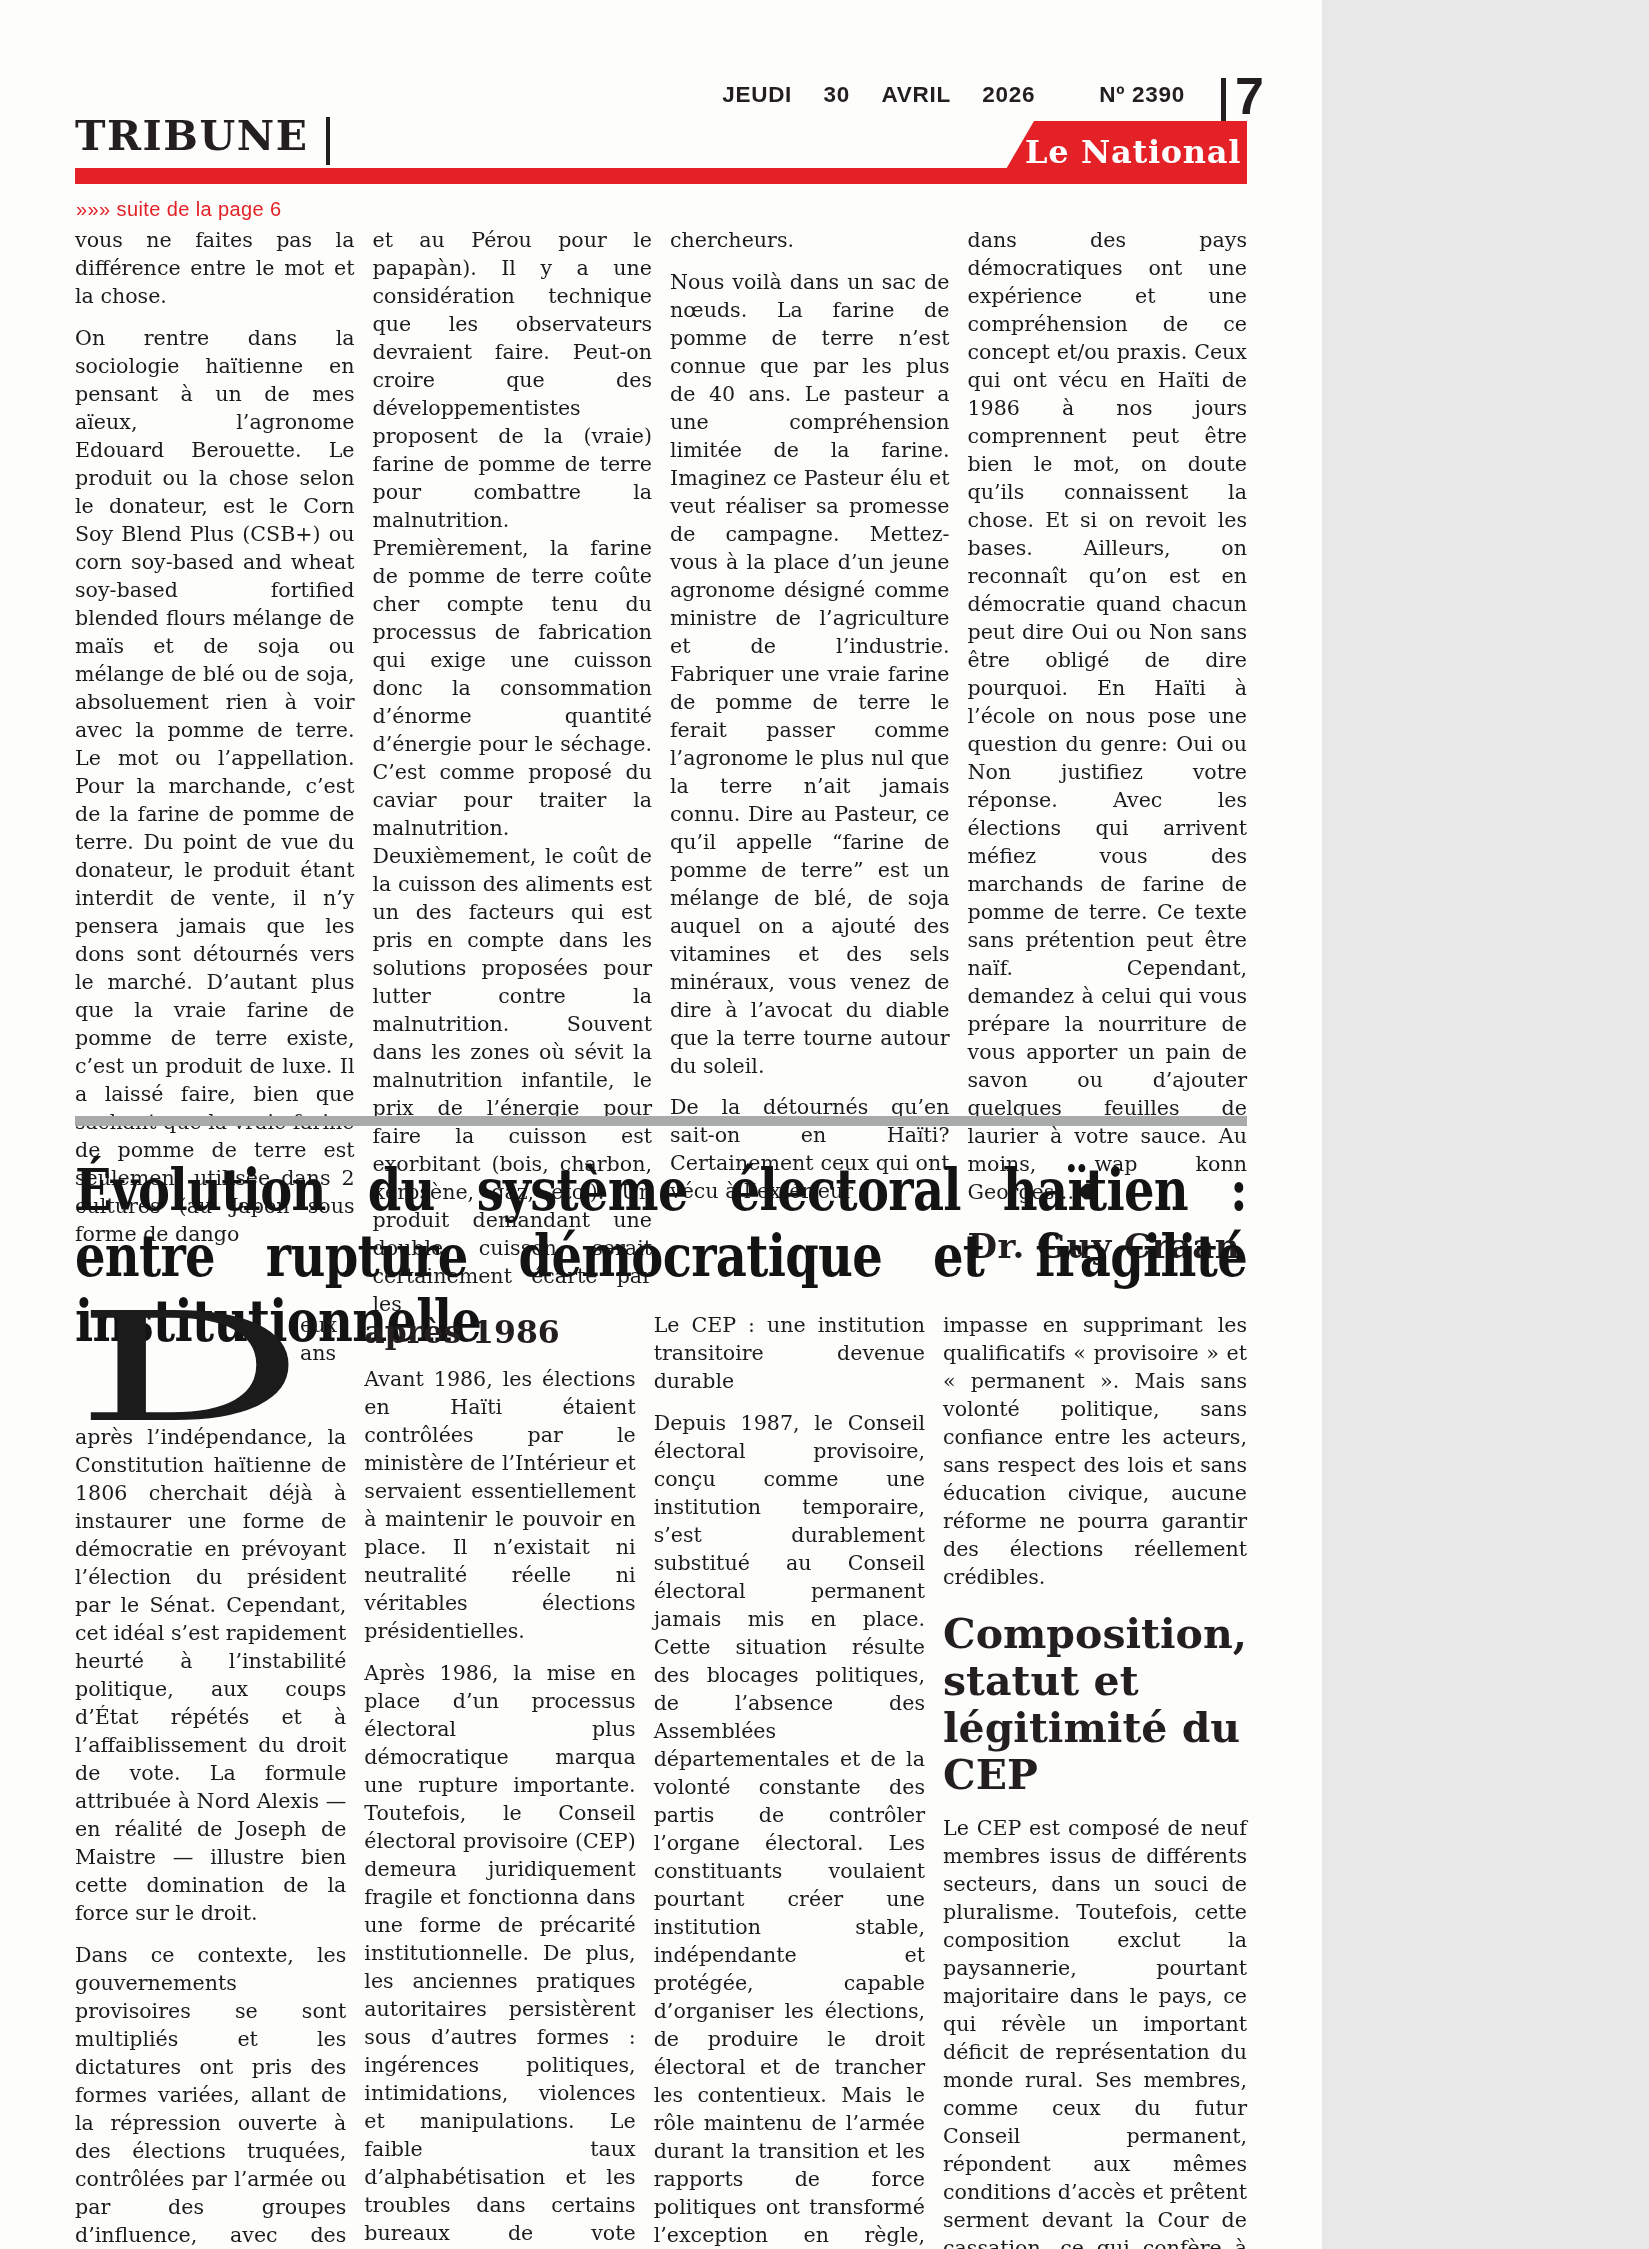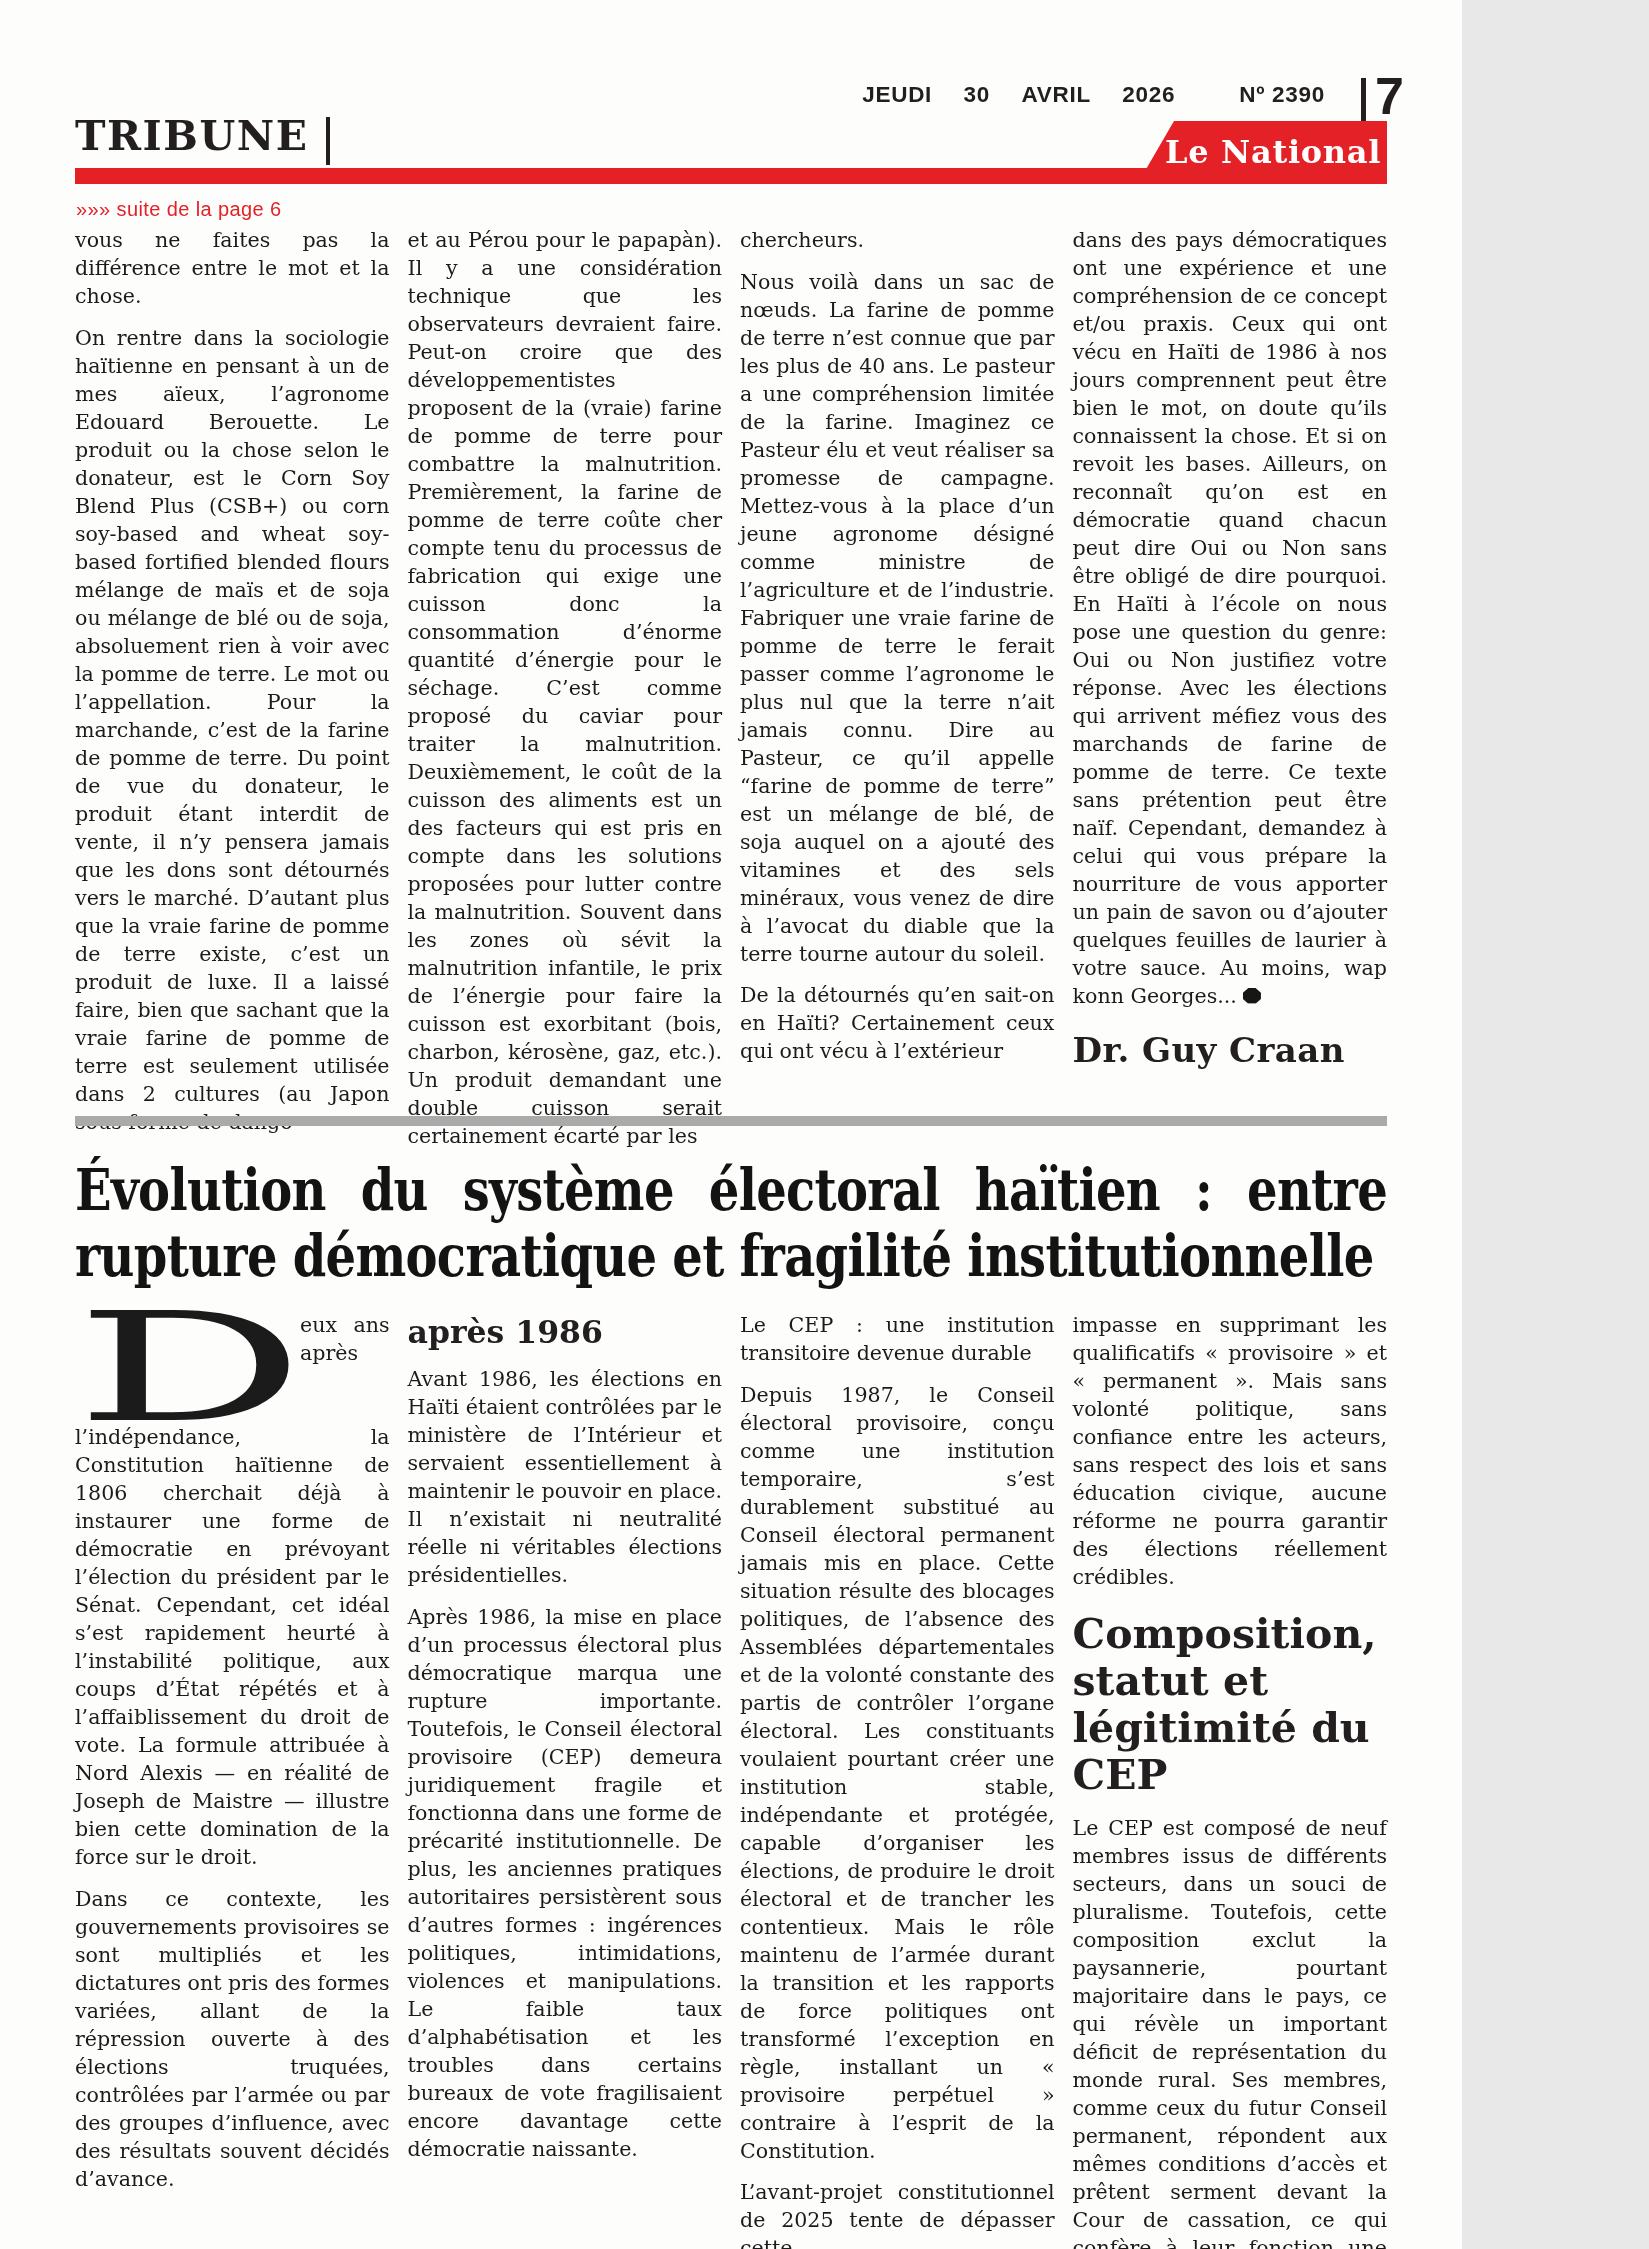--- a/index.html
+++ b/index.html
@@ -1,16 +1,16 @@
 <!DOCTYPE html>
 <html style="font-size:12px"><head>
 <meta charset="utf-8">
 <style>
   html,body{margin:0;padding:0;background:#e8e8e8;}
-  .page{position:relative;width:1462px;height:2250px;background:#fdfdfc;overflow:hidden;
+  .page{position:relative;width:1322px;height:2250px;background:#fdfdfc;overflow:hidden;
         font-family:"DejaVu Serif",serif;color:#1b1b1b;}
   
   .dateline{position:absolute;top:82px;right:58px;display:flex;align-items:flex-start;
             font-family:"Liberation Sans",sans-serif;font-weight:bold;font-size:22.5px;
             letter-spacing:0.7px;color:#231f20;}
   .dateline .part{margin-left:31.5px;}
   .dateline .issue{margin-left:64px;}
   .pagenum-bar{width:5.2px;height:45px;background:#231f20;margin-left:36px;margin-top:-4.5px;}
   .pagenum{font-size:52px;line-height:1;margin-left:9px;margin-top:-12px;letter-spacing:0;}
   .section-title{position:absolute;left:75px;top:112px;font-weight:bold;font-size:41px;

